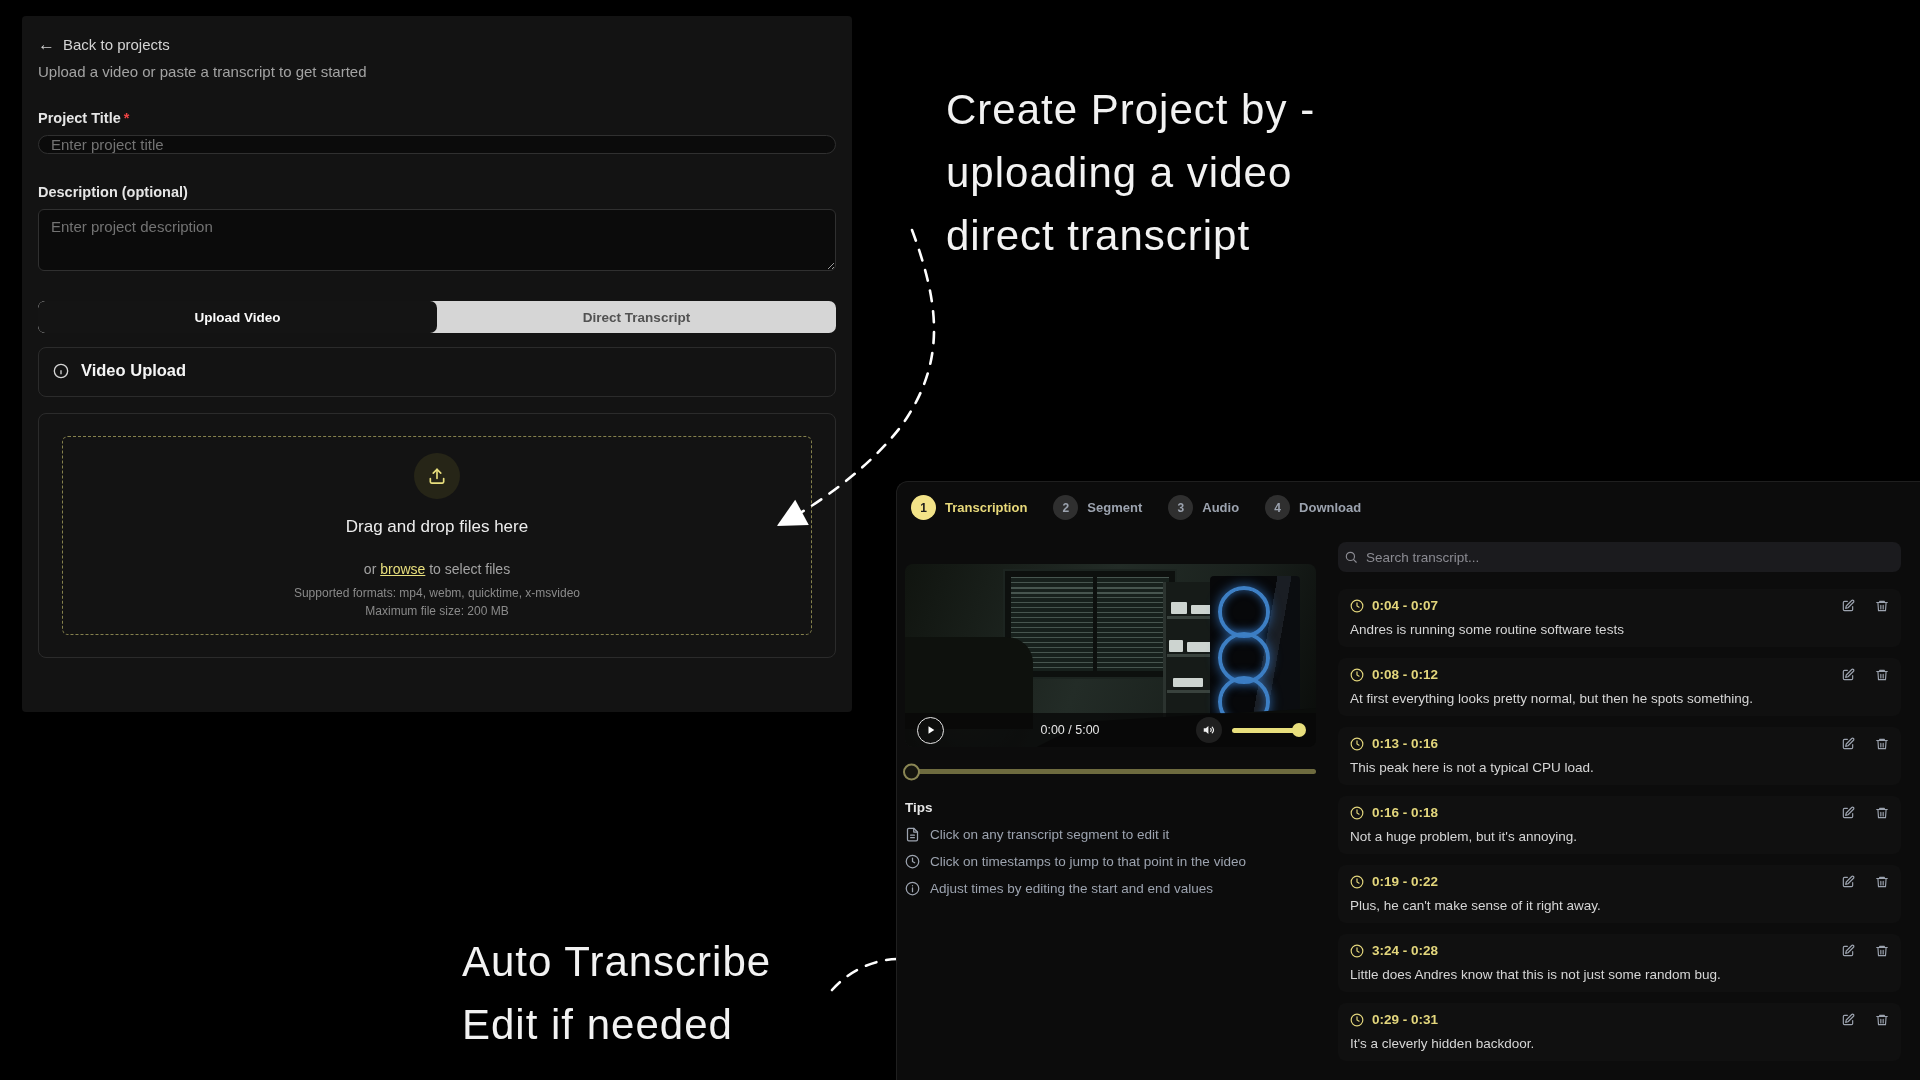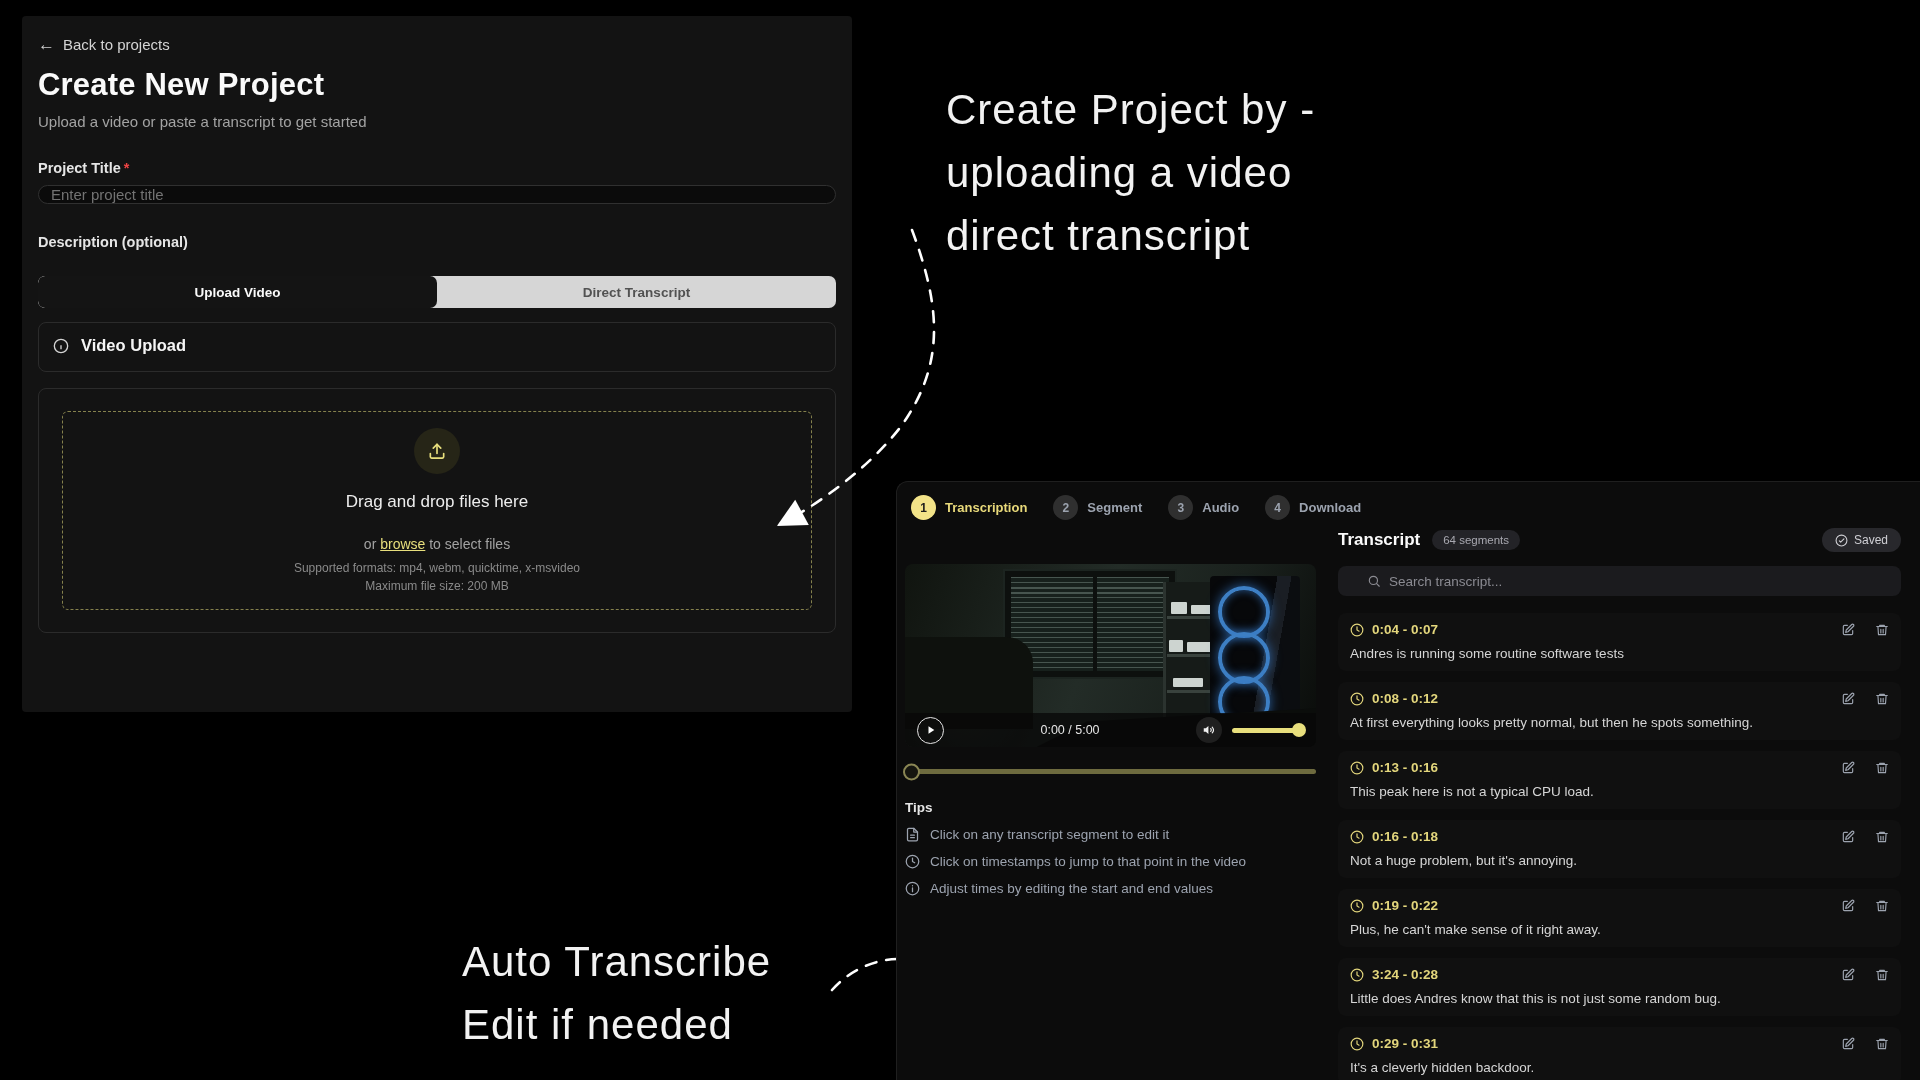--- a/index.html
+++ b/index.html
@@ -107,21 +107,21 @@
   .tip-row { display:flex; align-items:center; gap:10px; margin-top:12px; color:#9ca3af; font-size:13.5px; }
   .tip-row svg { flex:none; }
 
   .transcript-col { position:absolute; left:441px; top:46px; width:563px; }
   .t-header { display:flex; align-items:center; gap:12px; }
   .t-title { font-size:17px; font-weight:700; color:#fafafa; }
   .t-badge { background:#232327; color:#a8a8b0; font-size:11.5px; padding:4px 11px; border-radius:11px; }
   .t-saved { margin-left:auto; display:flex; align-items:center; gap:6px; background:#28282c;
              color:#cfcfd4; font-size:12px; padding:5px 13px; border-radius:13px; }
   .t-search { margin-top:14px; height:30px; background:#1b1b1e; border-radius:8px; display:flex;
-              align-items:center; padding:0 29px; gap:8px; }
+              align-items:center; padding:0 6px; gap:8px; }
   .t-search input { flex:1; background:transparent; border:none; outline:none; color:#e5e5e5;
                     font-size:13.5px; font-family:"Liberation Sans", sans-serif; }
   .t-search input::placeholder { color:#8b8b92; }
   .t-search svg { color:#8b8b92; }
   .seg-list { margin-top:17px; display:flex; flex-direction:column; gap:11px; }
   .seg { background:rgba(255,255,255,.02); border-radius:8px; padding:9px 12px 10px; cursor:pointer; }
   .seg-top { display:flex; align-items:center; gap:8px; }
   .seg-time { color:#e3d67c; font-size:13.5px; font-weight:600; cursor:pointer; }
   .seg-clock { color:#e3d67c; display:flex; }
   .seg-actions { margin-left:auto; display:flex; gap:20px; color:#9ca3af; }
@@ -129,27 +129,27 @@
   .seg-text { margin-top:9px; font-size:13.5px; color:#d6d6d6; }
 </style>
 </head>
 <body>
 
 <div class="left-panel">
   <div class="back-link">
     <span class="back-arrow">←</span>
     <span>Back to projects</span>
   </div>
-  <div class="page-title">Create New Project</div>
   <div class="page-subtitle">Upload a video or paste a transcript to get started</div>
 
   <div class="field-label"><span>Project Title</span><span class="req">*</span></div>
   <input class="text-input" placeholder="Enter project title" style="">
 
   <div class="field-label">Description (optional)</div>
+  <textarea class="text-area" placeholder="Enter project description" style=""></textarea>
 
   <div class="tabs">
     <div class="tab active">Upload Video</div>
     <div class="tab">Direct Transcript</div>
   </div>
 
   <div class="info-box">
     <div class="info-icon-wrap">
       <svg width="16" height="16" viewBox="0 0 24 24" fill="none" stroke="currentColor" stroke-width="2">
         <circle cx="12" cy="12" r="10"></circle>
@@ -289,31 +289,20 @@
           <circle cx="12" cy="12" r="10"></circle>
             <line x1="12" y1="11" x2="12" y2="17"></line>
             <line x1="12" y1="7.5" x2="12" y2="7.6"></line>
         </svg>
         <span>Adjust times by editing the start and end values</span>
       </div>
     </div>
   </div>
 
   <div class="transcript-col">
-    <div class="t-header">
-      <span class="t-title">Transcript</span>
-      <span class="t-badge">64 segments</span>
-      <span class="t-saved">
-        <svg width="13" height="13" viewBox="0 0 24 24" fill="none" stroke="currentColor" stroke-width="2" stroke-linecap="round" stroke-linejoin="round">
-          <circle cx="12" cy="12" r="10"></circle>
-            <path d="M8 12.5l2.5 2.5L16.5 9"></path>
-        </svg>
-        <span>Saved</span>
-      </span>
-    </div>
 
     <div class="t-search">
       <svg width="14" height="14" viewBox="0 0 24 24" fill="none" stroke="currentColor" stroke-width="2" stroke-linecap="round">
         <circle cx="11" cy="11" r="7"></circle>
           <line x1="16.5" y1="16.5" x2="21" y2="21"></line>
       </svg>
       <input placeholder="Search transcript..." style="">
     </div>
 
     <div class="seg-list">

